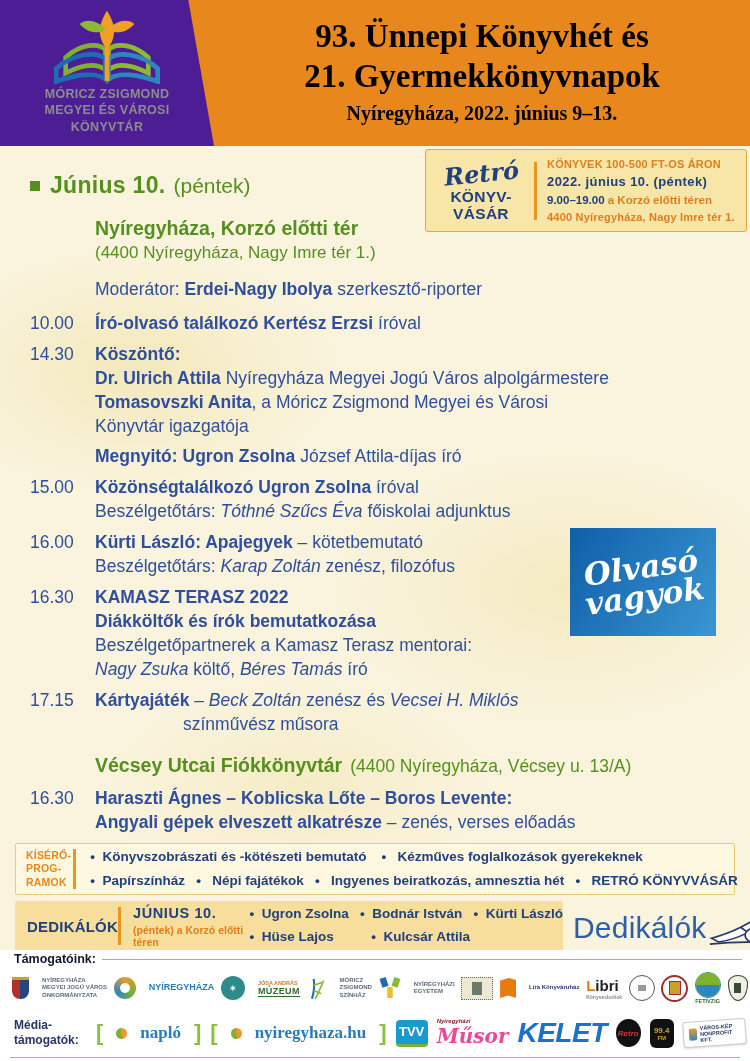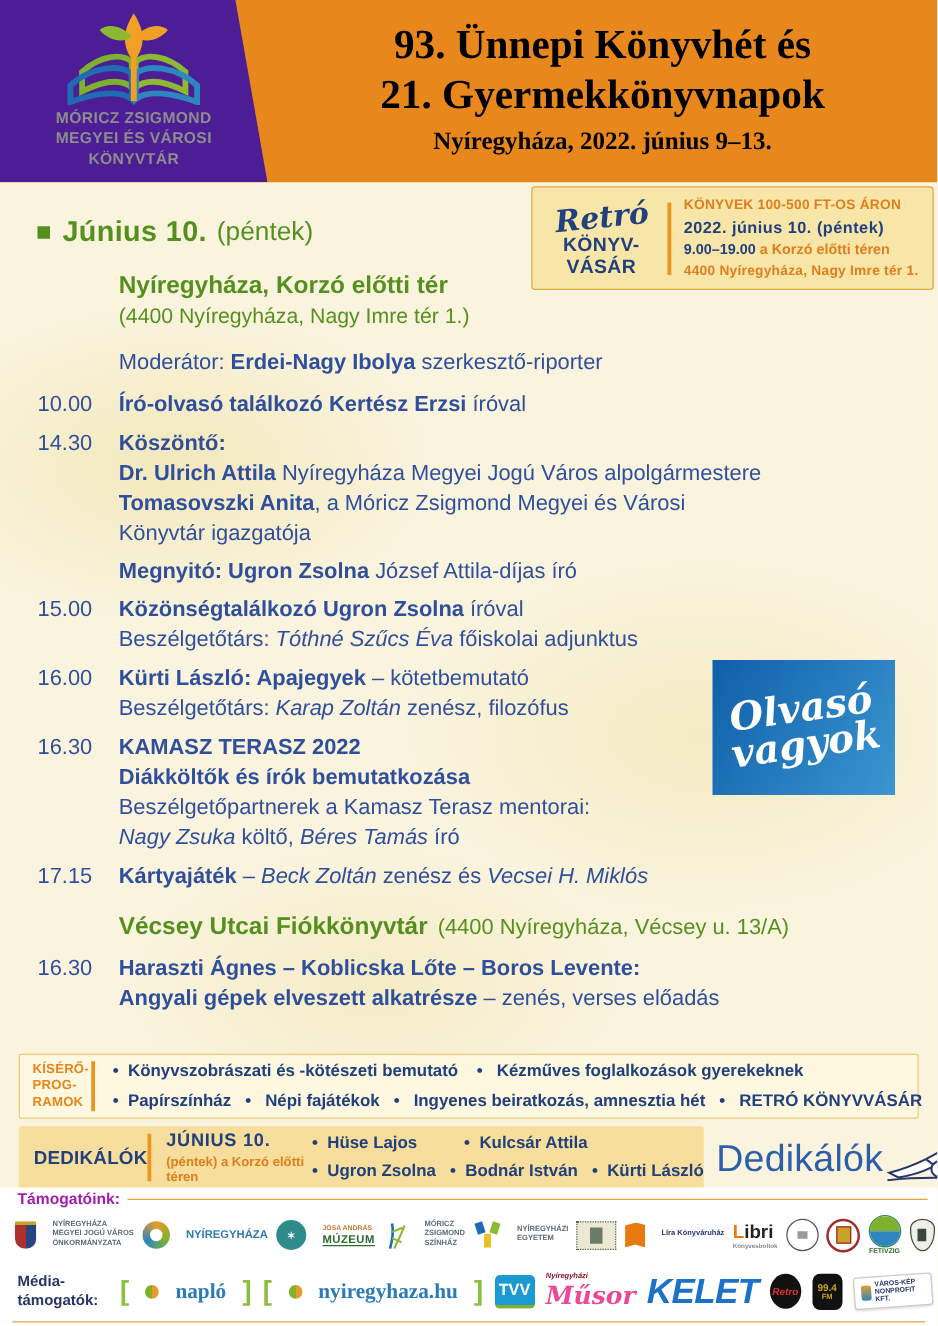--- a/index.html
+++ b/index.html
@@ -102,21 +102,21 @@
   .ded-date .d1{ color:#20407E; font-weight:bold; font-size:14.5px; letter-spacing:.6px; }
   .ded-date .d2{ color:#DF7E1C; font-weight:bold; font-size:10.5px; margin-top:3px; }
   .ded-names{ color:#20407E; font-weight:bold; font-size:13.5px; line-height:1.7; }
   .ded-names div{ white-space:pre; }
   .ded-script{
     position:absolute; left:573px; top:908px; display:flex; align-items:center;
     color:#2D5FA8; font-size:30px; letter-spacing:.2px;
   }
   
   .sponsors{ position:absolute; left:0; top:950px; width:750px; height:111px; background:#ffffff; }
-  .sp-label{ position:absolute; left:14px; top:2px; color:#a21caf; font-weight:bold; font-size:12.5px; }
+  .sp-label{ position:absolute; left:14px; top:2px; color:#0f172a; font-weight:bold; font-size:12.5px; }
   .sp-rule{ position:absolute; left:102px; right:8px; top:9px; border-top:1.5px solid #E8A33D; }
   .sp-rule-bottom{ position:absolute; left:10px; right:10px; bottom:3px; border-top:1.5px solid #E8A33D; }
   .sp-logos{ position:absolute; left:12px; right:2px; top:16px; height:44px;
     display:flex; align-items:center; justify-content:space-between; }
   .logo{ display:flex; align-items:center; gap:13px; }
   .cap{ white-space:pre-line; font-size:6px; line-height:1.25; color:#5A6B7A; font-weight:bold; }
   .shield{ width:17px; height:22px; border-radius:0 0 8px 8px;
     background:linear-gradient(90deg,#B03030 50%,#27457E 50%); border-top:3px solid #C9A227; }
   .swirl{ width:22px; height:22px; border-radius:50%;
     background:conic-gradient(#E89B2B,#7FB02E,#2E86C1,#E89B2B); }
@@ -263,20 +263,21 @@
             <div class="ln b">Diákköltők és írók bemutatkozása</div>
             <div class="ln">Beszélgetőpartnerek a Kamasz Terasz mentorai:</div>
             <div class="ln"><span class="i">Nagy Zsuka</span><span> költő, </span><span class="i">Béres Tamás</span><span> író</span></div>
           </div>
         </div>
 
         <div class="row mb-big">
           <div class="time">17.15</div>
           <div class="desc">
             <div class="ln"><span class="b">Kártyajáték</span><span> – </span><span class="i">Beck Zoltán</span><span> zenész és </span><span class="i">Vecsei H. Miklós</span></div>
+            <div class="ln ind">színművész műsora</div>
           </div>
         </div>
 
         <div class="venue2">
           <span class="venue-name">Vécsey Utcai Fiókkönyvtár</span><span class="venue-addr-inline">(4400 Nyíregyháza, Vécsey u. 13/A)</span>
         </div>
 
         <div class="row">
           <div class="time">16.30</div>
           <div class="desc">
@@ -325,22 +326,22 @@
   </div>
 
   <div class="ded">
     <div class="ded-label">DEDIKÁLÓK</div>
     <div class="ded-div"></div>
     <div class="ded-date">
       <div class="d1">JÚNIUS 10.</div>
       <div class="d2">(péntek) a Korzó előtti téren</div>
     </div>
     <div class="ded-names">
+      <div>•  Ugron Zsolna   •  Bodnár István   •  Kürti László</div>
       <div>•  Hüse Lajos          •  Kulcsár Attila</div>
-      <div>•  Ugron Zsolna   •  Bodnár István   •  Kürti László</div>
     </div>
   </div>
   <div class="ded-script">
     <span>Dedikálók</span>
     <svg width="66" height="40" viewBox="0 0 90 52">
       <g stroke="#27356B" stroke-width="2.2" fill="#ffffff">
         <path d="M6 40 Q28 34 46 25 L70 12 Q77 9 81 14 Q84 19 77 23 L52 34 Q36 42 16 45 Z"></path>
         <path d="M46 25 L54 31" fill="none"></path>
         <ellipse cx="66" cy="36" rx="14" ry="10"></ellipse>
         <path d="M4 48 Q40 44 84 46" fill="none"></path>

